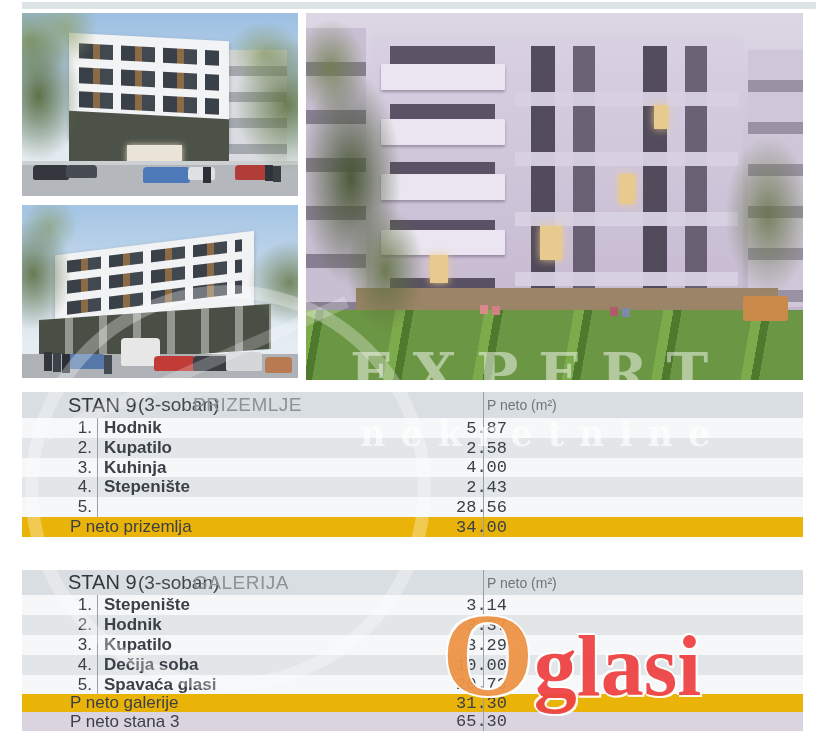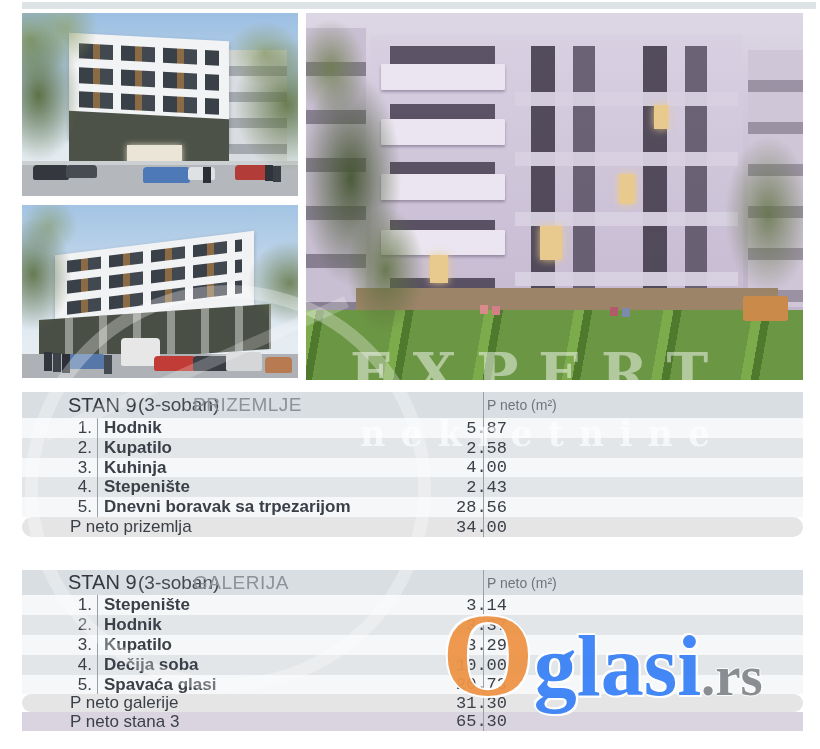--- a/index.html
+++ b/index.html
@@ -110,21 +110,21 @@
   .cell-val{left:382px;width:103px;justify-content:flex-end;font-family:Liberation Mono, monospace;}
   .cell-total-label{left:48px;}
   .thead .t-stan{left:46px;font-size:20px;color:#34373e;}
   .thead .t-type{left:116px;font-size:19px;color:#45484e;text-align:center;}
   .thead .t-level{left:171px;font-size:19px;color:#8d9198;letter-spacing:.5px;}
   .thead .t-area{left:465px;font-size:14px;color:#70757c;}
   .vline{position:absolute;width:1px;background:#9aa0a8;z-index:2;}
   .bg-head{background:#d9dee2;}
   .bg-lite{background:#f5f7f8;}
   .bg-gray{background:#e2e6e9;}
-  .bg-total{background:#e5e5e5;border-radius:10px;}
+  .bg-total{background:#eab308;}
   .bg-pink{background:#d9d4df;}
 </style>
 </head>
 <body>
 
 <div class="topbar"></div>
 
 <div class="photo photo1">
   <div class="p1-sky"></div>
   <div class="p1-bldgR"></div>
@@ -214,21 +214,20 @@
   <span class="cell-name">Kuhinja</span>
   <span class="cell-val">4.00</span>
 </div>
 <div class="trow bg-gray" style="top:477px;height:20px;">
   <span class="cell-num">4.</span>
   <span class="cell-name">Stepenište</span>
   <span class="cell-val">2.43</span>
 </div>
 <div class="trow bg-lite" style="top:497px;height:20px;">
   <span class="cell-num">5.</span>
-  <span class="cell-name">Dnevni boravak sa trpezarijom</span>
   <span class="cell-val">28.56</span>
 </div>
 <div class="trow bg-total" style="top:517px;height:20px;">
   <span class="cell-total-label">P neto prizemlja</span>
   <span class="cell-val">34.00</span>
 </div>
 <div class="vline" style="left:97px;top:418px;height:99px;"></div>
 <div class="vline" style="left:483px;top:392px;height:145px;"></div>
 
 <div class="trow thead bg-head" style="top:570px;height:25px;">
@@ -268,15 +267,14 @@
 </div>
 <div class="trow bg-pink" style="top:712px;height:19px;">
   <span class="cell-total-label">P neto stana 3</span>
   <span class="cell-val">65.30</span>
 </div>
 <div class="vline" style="left:97px;top:595px;height:99px;"></div>
 <div class="vline" style="left:483px;top:570px;height:161px;"></div>
 
 <div class="wm-oglasi">
   <span class="big-o" style="color: rgb(238, 148, 71);">O</span>
-    <span class="rest" style="color: #3b82f6;">glasi</span>
-    <span class="tld" style="color: rgb(133, 136, 141);">.rs</span>
+    <span class="rest" style="color: #ef4444;">glasi</span>
 </div>
 
 </body></html>

